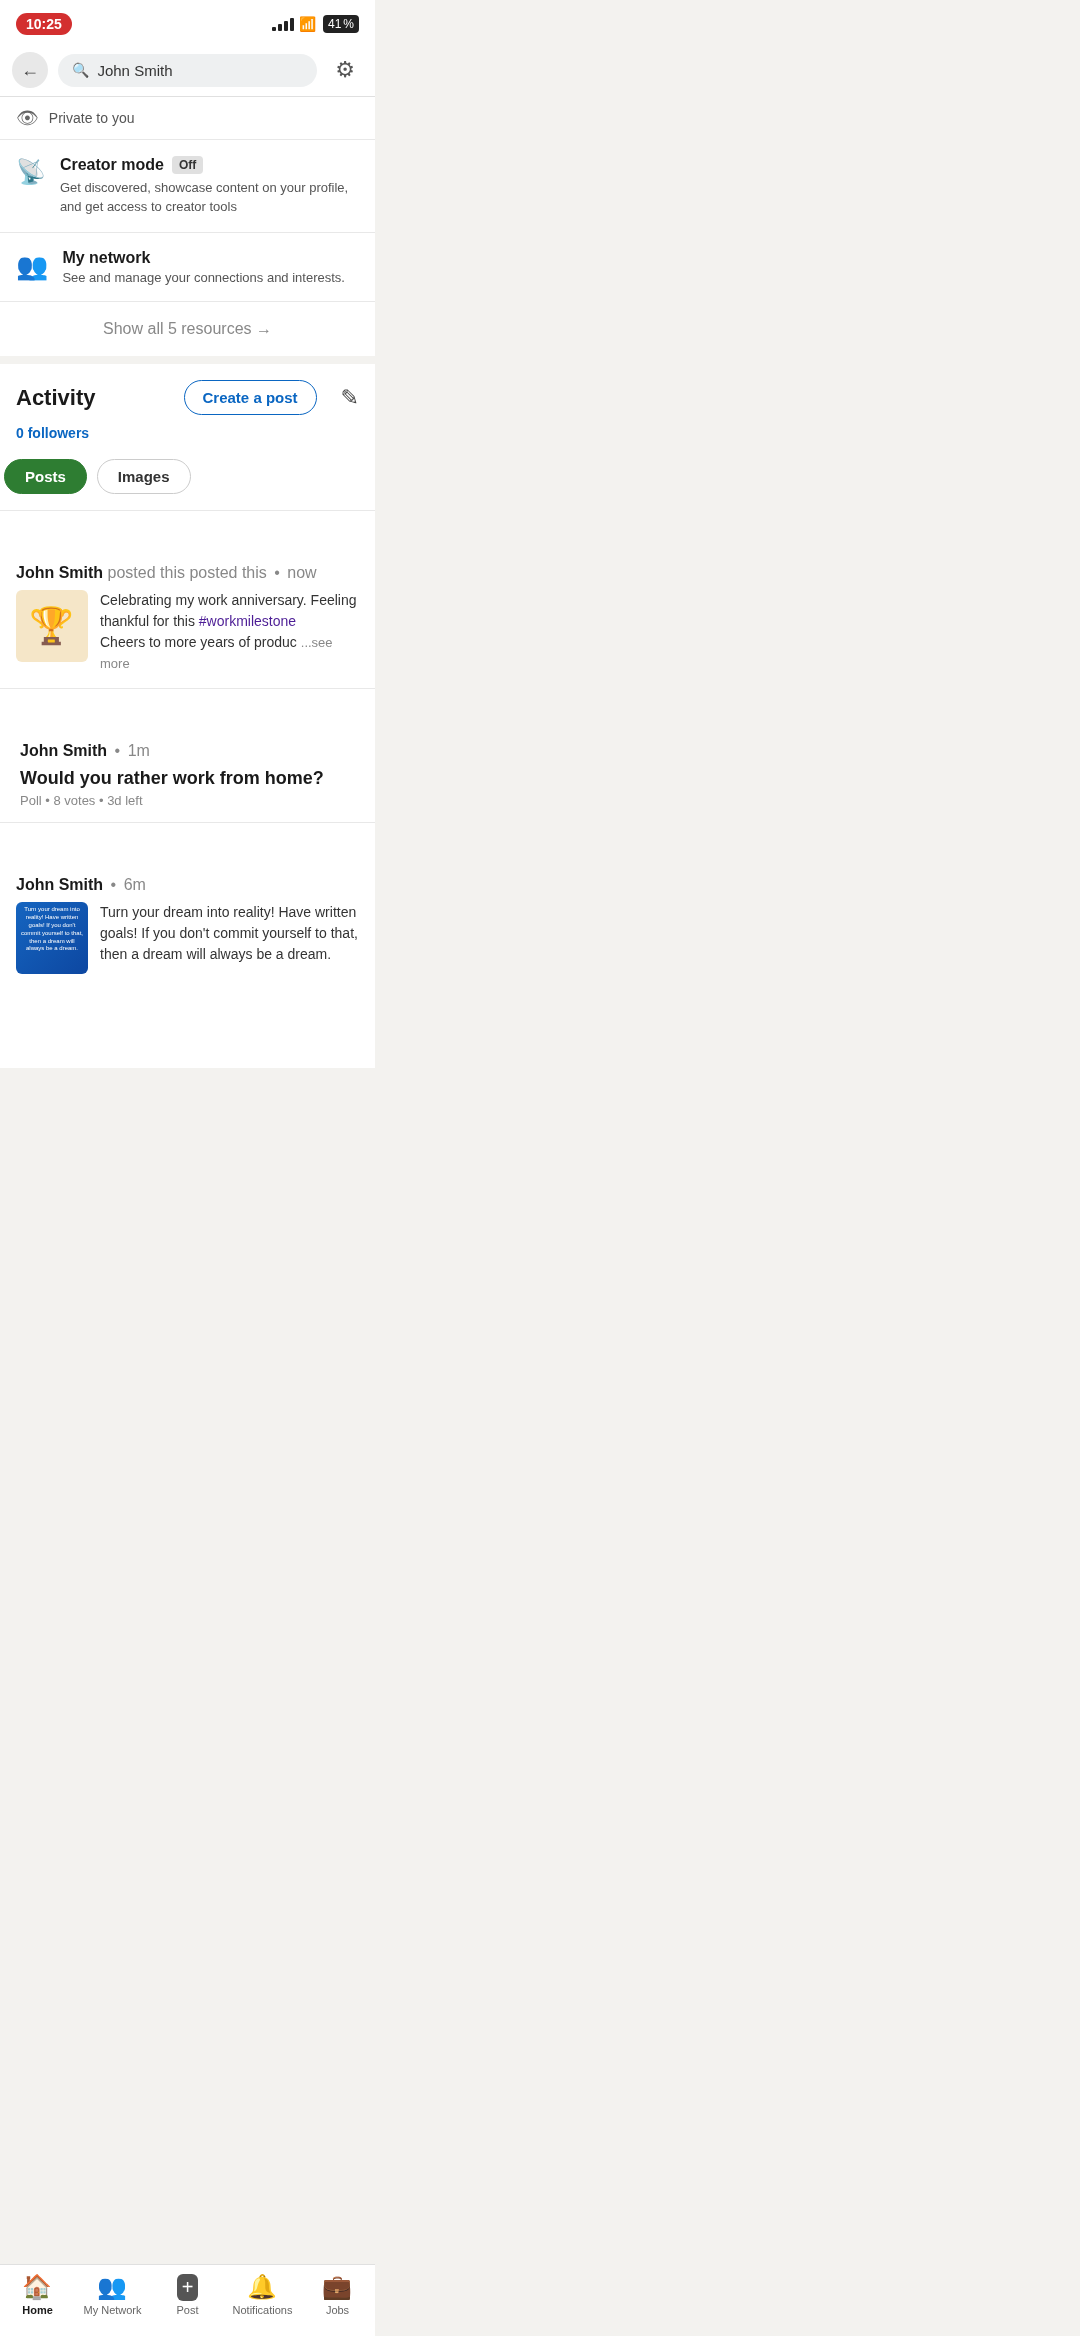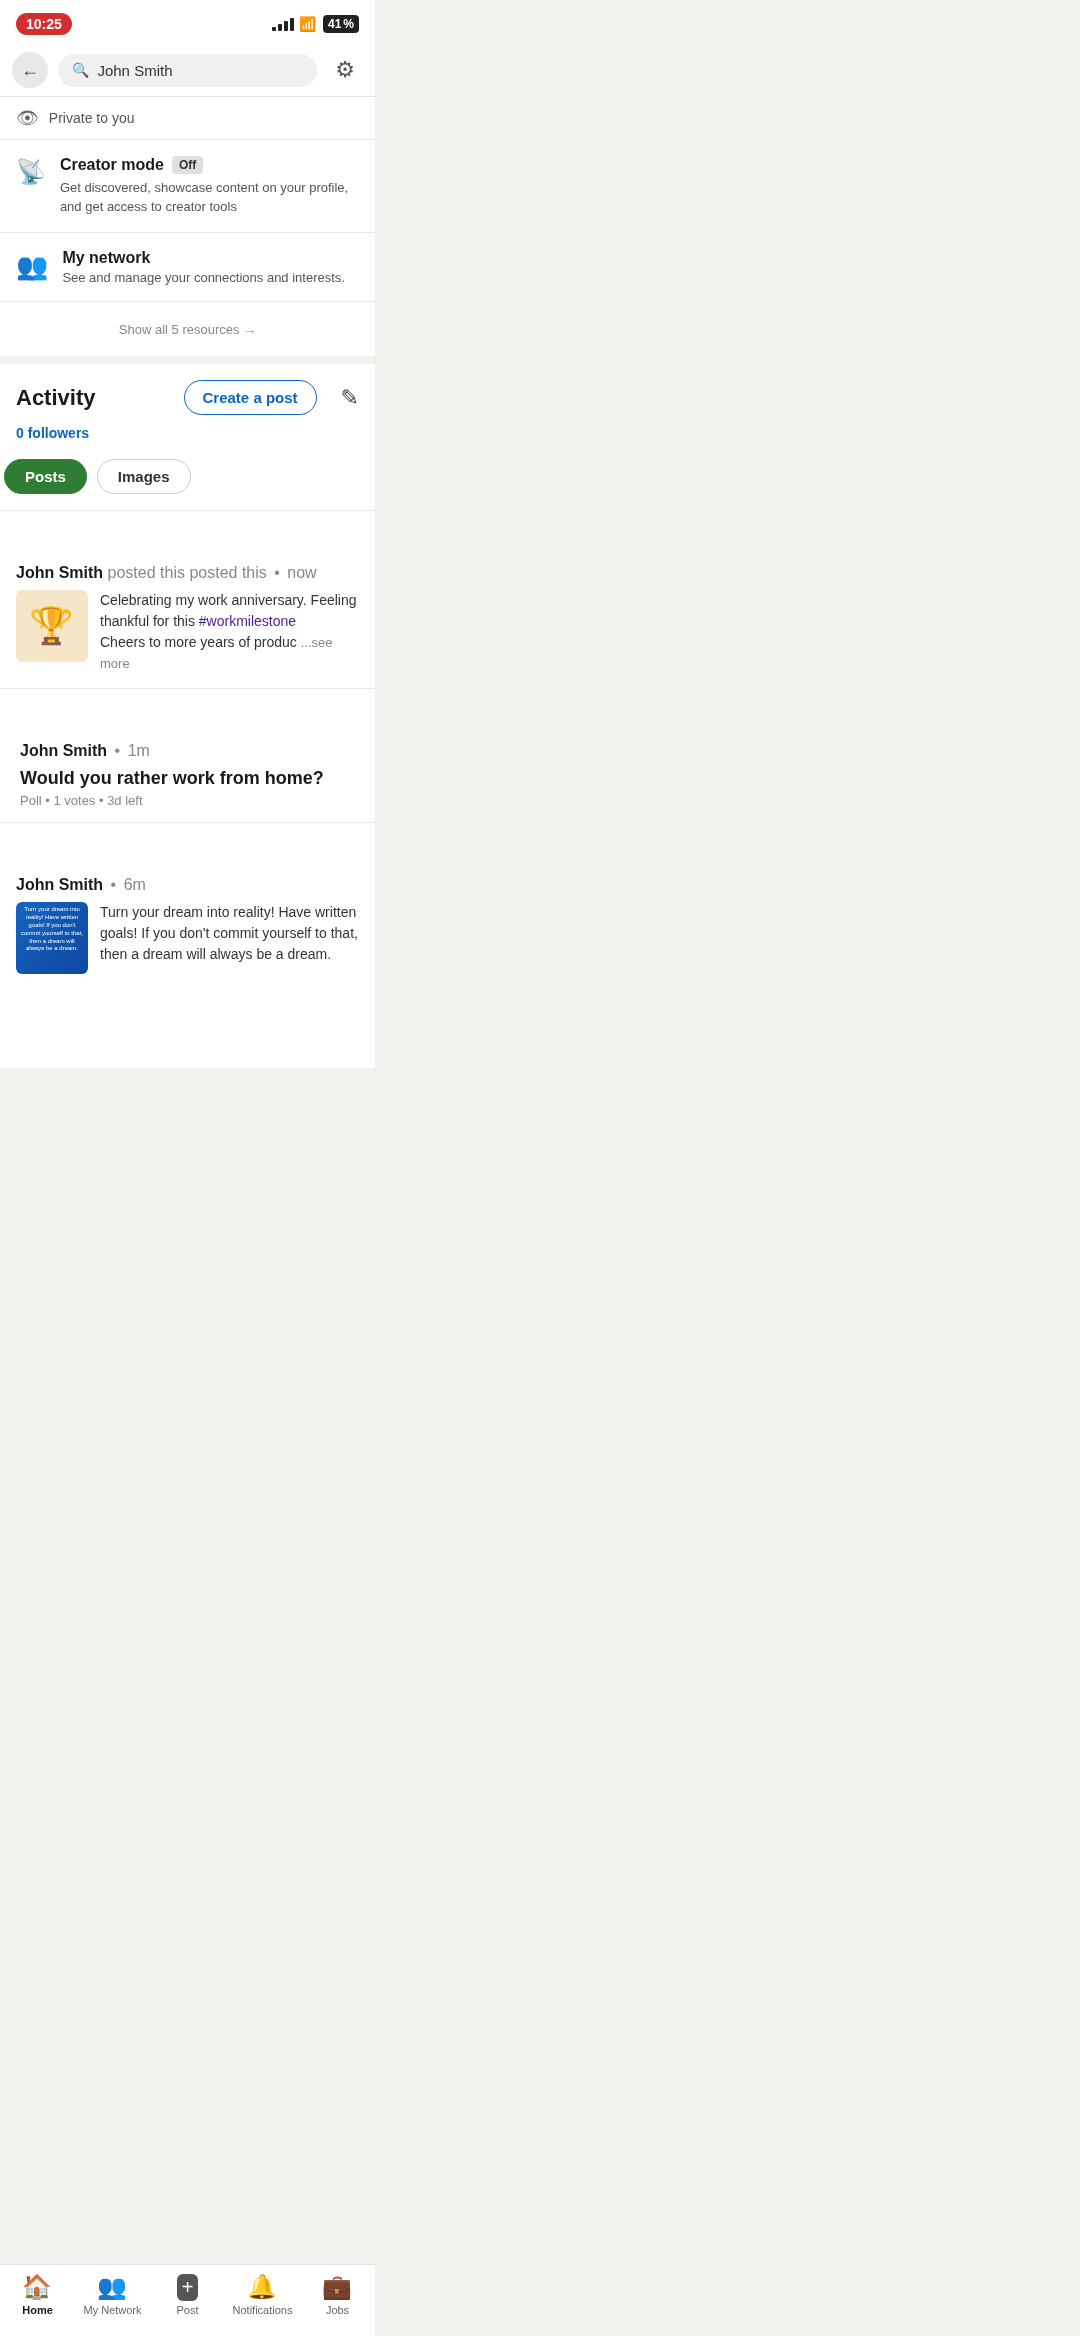--- a/index.html
+++ b/index.html
@@ -51,21 +51,21 @@
     }
     .battery-icon {
       font-size: 12px;
       display: flex;
       align-items: center;
       gap: 2px;
       background: #222;
       color: #fff;
       padding: 2px 5px;
       border-radius: 4px;
-      font-weight: 700;
+      font-weight: 400;
     }
 
     
     .header {
       background: #fff;
       padding: 8px 12px;
       display: flex;
       align-items: center;
       gap: 10px;
       border-bottom: 1px solid #e0e0e0;
@@ -205,21 +205,21 @@
 
     
     .show-all-row {
       padding: 18px 16px;
       text-align: center;
       background: #fff;
       border-bottom: 8px solid #f3f2ef;
       cursor: pointer;
     }
     .show-all-text {
-      font-size: 13px;
+      font-size: 16px;
       color: #888;
     }
 
     
     .activity-section {
       background: #fff;
       padding: 16px 16px 0;
     }
     .activity-header {
       display: flex;
@@ -511,21 +511,21 @@
     </div>
   </div>
 
   <div class="poll-post">
     <div class="post-meta">
       <span class="poster-name">John Smith</span>
       <span class="dot">•</span>
       <span>1m</span>
     </div>
     <div class="poll-title">Would you rather work from home?</div>
-    <div class="poll-meta">Poll • 1 votes • 3d left</div>
+    <div class="poll-meta">Poll • 8 votes • 3d left</div>
   </div>
 
   <div class="post-item">
     <div class="post-meta">
       <span class="poster-name">John Smith</span>
       <span class="dot">•</span>
       <span>6m</span>
     </div>
     <div class="post-body">
       <div class="post-thumb-blue">

